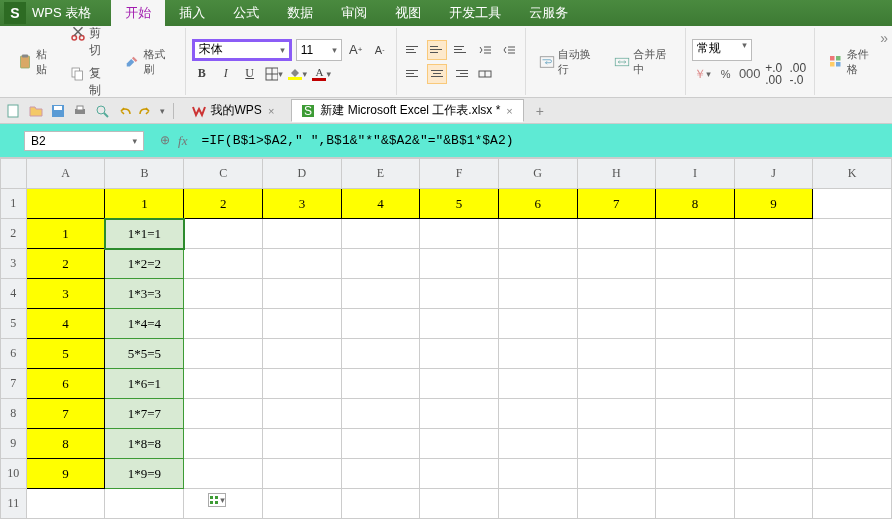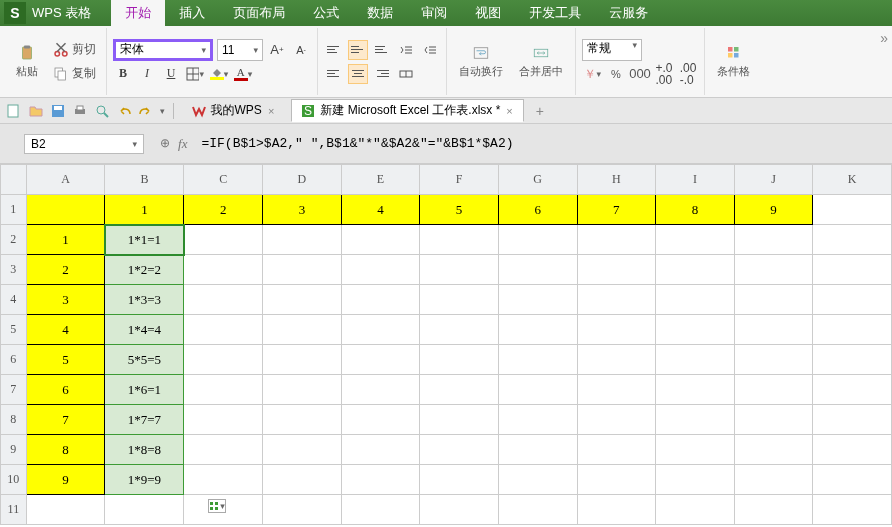--- a/index.html
+++ b/index.html
@@ -7,37 +7,37 @@
 .titlebar{height:26px;background:linear-gradient(#4a8a3f,#3d7a33);display:flex;align-items:center;color:#fff}
 .app-icon{width:22px;height:22px;background:#2d6b23;margin:0 4px;display:flex;align-items:center;justify-content:center;font-weight:bold;font-size:14px;color:#fff}
 .app-title{font-size:13px;margin-left:2px}
 .tabs{display:flex;align-items:flex-end;height:26px;margin-left:20px}
 .tab{padding:4px 14px;color:#333;cursor:pointer;font-size:13px}
 .tab.active{background:#f6f6f6;color:#a21caf;border-top:1px solid #2d8b2d}
 .ribbon{height:72px;background:#f6f6f6;border-bottom:1px solid #ccc;display:flex;padding:2px 4px;position:relative}
 .ribbon-right-chevron{position:absolute;right:4px;top:4px;color:#888;font-size:14px}
 .grp{display:flex;flex-direction:column;padding:0 6px;border-right:1px solid #ddd;justify-content:center}
 .grp-row{display:flex;align-items:center;gap:4px;height:24px}
-.big-btn{display:flex;flex-direction:column;align-items:center;justify-content:center;padding:2px 6px;gap:2px;cursor:pointer}
+.big-btn{display:flex;align-items:center;justify-content:center;padding:2px 6px;gap:2px;cursor:pointer}
 .big-btn .lbl{font-size:11px;color:#555}
 .ico{width:18px;height:18px;display:inline-flex;align-items:center;justify-content:center}
 .ico svg{width:18px;height:18px}
 .sm-btn{padding:2px 4px;cursor:pointer;display:inline-flex;gap:2px;color:#555;font-size:11px}
 .font-sel{width:100px;height:22px;border:3px solid #8b5cf6;background:#fff;display:flex;align-items:center;padding:0 4px;justify-content:space-between}
 .size-sel{width:46px;height:22px;border:1px solid #bbb;background:#fff;display:flex;align-items:center;padding:0 4px;justify-content:space-between}
 .dd{font-size:9px;color:#666}
 .btn-ico{width:20px;height:20px;border:1px solid transparent;display:inline-flex;align-items:center;justify-content:center;cursor:pointer;color:#444;font-size:12px}
 .color-bar{width:14px;height:3px;display:block}
 .qat{height:26px;background:#e8e8e8;border-bottom:1px solid #ccc;display:flex;align-items:center;padding:0 6px;gap:6px}
 .qat .ico{width:16px;height:16px}
 .qat-sep{width:1px;height:16px;background:#bbb;margin:0 2px}
 .doc-tab{display:flex;align-items:center;gap:4px;padding:2px 8px;border:1px solid transparent;cursor:pointer}
 .doc-tab.active{background:#fff;border:1px solid #bbb;border-bottom-color:#fff}
 .doc-close{color:#888;font-size:11px;padding:0 2px}
-.formula-bar{height:40px;background:#e5e5e5;border-bottom:1px solid #ccc;display:flex;align-items:center}
+.formula-bar{height:34px;background:#5eead4;border-bottom:1px solid #ccc;display:flex;align-items:center}
 .name-box{width:120px;height:20px;border:1px solid #bbb;background:#fff;margin:0 8px 0 24px;display:flex;align-items:center;padding:0 6px;justify-content:space-between}
 .fx-btns{display:flex;gap:8px;padding:0 8px;color:#777}
 .fx-label{font-style:italic;font-family:serif;font-size:13px}
 .formula-input{flex:1;height:20px;border:none;background:transparent;padding:0 6px;font-family:"Courier New",monospace;font-size:13px}
 .sheet{position:relative;overflow:auto;height:calc(527px - 26px - 72px - 26px - 26px)}
 table{border-collapse:collapse;table-layout:fixed}
 th,td{border:1px solid #ccc;height:30px;text-align:center;font-size:13px;font-family:SimSun,serif}
 th{background:#eef0f2;font-weight:normal;color:#555;font-size:12px}
 .corner{width:26px;background:#eef0f2}
 .rowh{width:26px;background:#eef0f2;color:#555;font-size:12px}
@@ -53,21 +53,20 @@
 </style>
 </head>
 <body>
 
 <div class="titlebar">
   <div class="app-icon">S</div>
   <div class="app-title">WPS 表格</div>
   <div class="tabs">
     <div class="tab active">开始</div>
     <div class="tab" style="color:#fff">插入</div>
-    <div class="tab" style="color:#fff">页面布局</div>
     <div class="tab" style="color:#fff">公式</div>
     <div class="tab" style="color:#fff">数据</div>
     <div class="tab" style="color:#fff">审阅</div>
     <div class="tab" style="color:#fff">视图</div>
     <div class="tab" style="color:#fff">开发工具</div>
     <div class="tab" style="color:#fff">云服务</div>
   </div>
 </div>
 
 <div class="ribbon">
@@ -97,20 +96,29 @@
         </div>
         <div class="sm-btn">
           <span class="ico">
             <svg viewBox="0 0 24 24">
                 <rect x="4" y="4" width="10" height="12" fill="#fff" stroke="#888"></rect>
                 <rect x="8" y="8" width="10" height="12" fill="#fff" stroke="#888"></rect>
               </svg>
           </span>
           <span>复制</span>
         </div>
+      </div>
+      <div class="big-btn">
+        <span class="ico">
+          <svg viewBox="0 0 24 24">
+              <path d="M5 14l6-6 4 4-6 6H5v-4z" fill="#6aa0d8"></path>
+              <path d="M13 6l5 5" stroke="#d88" stroke-width="3"></path>
+            </svg>
+        </span>
+        <span class="lbl">格式刷</span>
       </div>
     </div>
   </div>
 
   <div class="grp">
     <div class="grp-row">
       <div class="font-sel">
         <span>宋体</span>
           <span class="dd">▾</span>
       </div>

